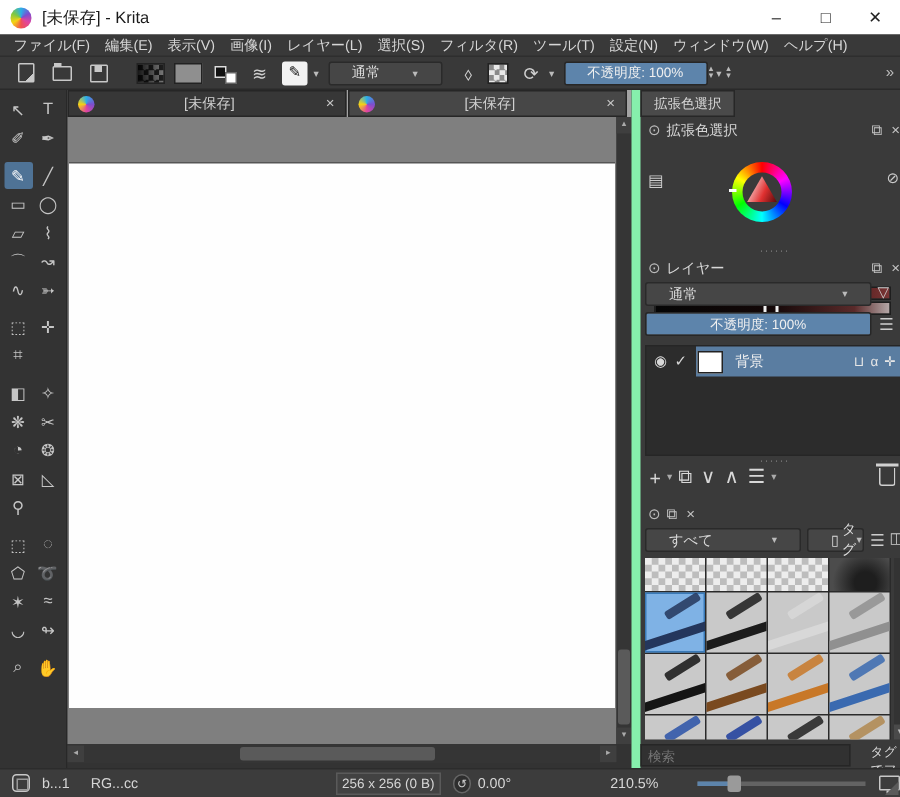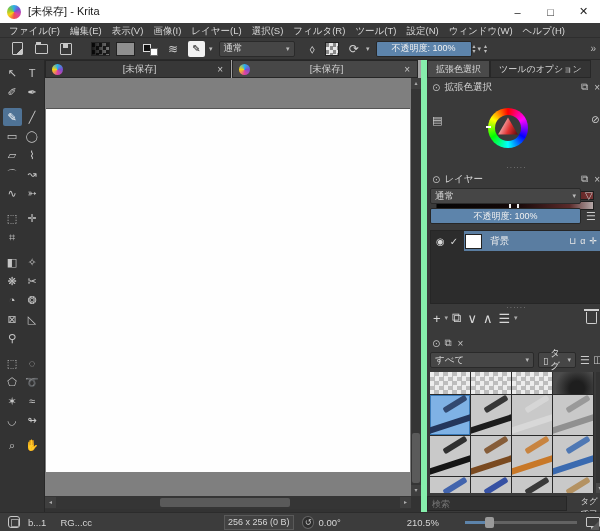--- a/index.html
+++ b/index.html
@@ -39,21 +39,21 @@
      repeating-conic-gradient(#777 0 25%, #1e1e1e 0 50%);
      background-size:100% 100%, 7px 7px; }
   #swatch-pattern { background:#8f8f8f; }
   #icon-fgbg { width:15px; height:15px; position:relative; margin:0 5px; }
   #icon-fgbg .fg { position:absolute; left:0; top:3px; width:8px; height:8px; background:#111; border:1px solid #ddd; }
   #icon-fgbg .bg2 { position:absolute; right:0; bottom:0; width:8px; height:8px; background:#fff; border:1px solid #666; }
   #icon-brush-editor { width:17px; height:16px; background:#f2f2f2; border-radius:2px; color:#111;
     font-size:10px; display:flex; align-items:center; justify-content:center; margin:0 2px 0 5px; }
   .mini-arrow { font-size:7px; color:#bbb; margin:0 2px; }
   .dropdown { height:16px; background:#464646; border:1px solid #2a2a2a; border-radius:2px;
-    color:#dcdcdc; font-size:9.5px; display:flex; align-items:center; padding:0 4px; }
+    color:#dcdcdc; font-size:9.5px; display:flex; align-items:center; padding:0 15px; }
   #blend-dropdown { width:76px; margin-left:4px; }
   .dd-arrow { margin-left:auto; font-size:7px; color:#bbb; }
   #icon-preserve-alpha { width:14px; height:14px; margin:0 5px;
     background:repeating-conic-gradient(#e8e8e8 0 25%, #8a8a8a 0 50%); background-size:7px 7px; border:1px solid #222; }
   .slider-bar { height:16px; border:1px solid #272727; border-radius:2px; background:#464646;
     position:relative; overflow:hidden; display:flex; align-items:center; justify-content:center; }
   .slider-fill { position:absolute; left:0; top:0; bottom:0; background:#5d84ab; }
   .slider-text { position:relative; font-size:9px; color:#f0f0f0; z-index:2; white-space:nowrap; }
   #opacity-slider { width:96px; margin-left:4px; }
   #size-slider { width:96px; margin-left:6px; }
@@ -325,21 +325,20 @@
   <div class="hscroll">
     <div class="sb-btn" style="left:0">◂</div>
     <div class="thumb"></div>
     <div class="sb-btn" style="right:0">▸</div>
   </div>
 </div>
 
 <div id="right-panel">
   <div class="panel-tabs">
     <div class="panel-tab active">拡張色選択</div>
-    <div class="panel-tab">ツールのオプション</div>
   </div>
 
   <div class="docker-header" style="top:20px">
     <span class="d-icon">⊙</span>
     <span class="d-title">拡張色選択</span>
     <span class="d-float">⧉</span>
     <span class="d-close">×</span>
   </div>
   <div class="abs" id="cfg-icon">▤</div>
   <div class="abs" id="nocolor-icon">⊘</div>

